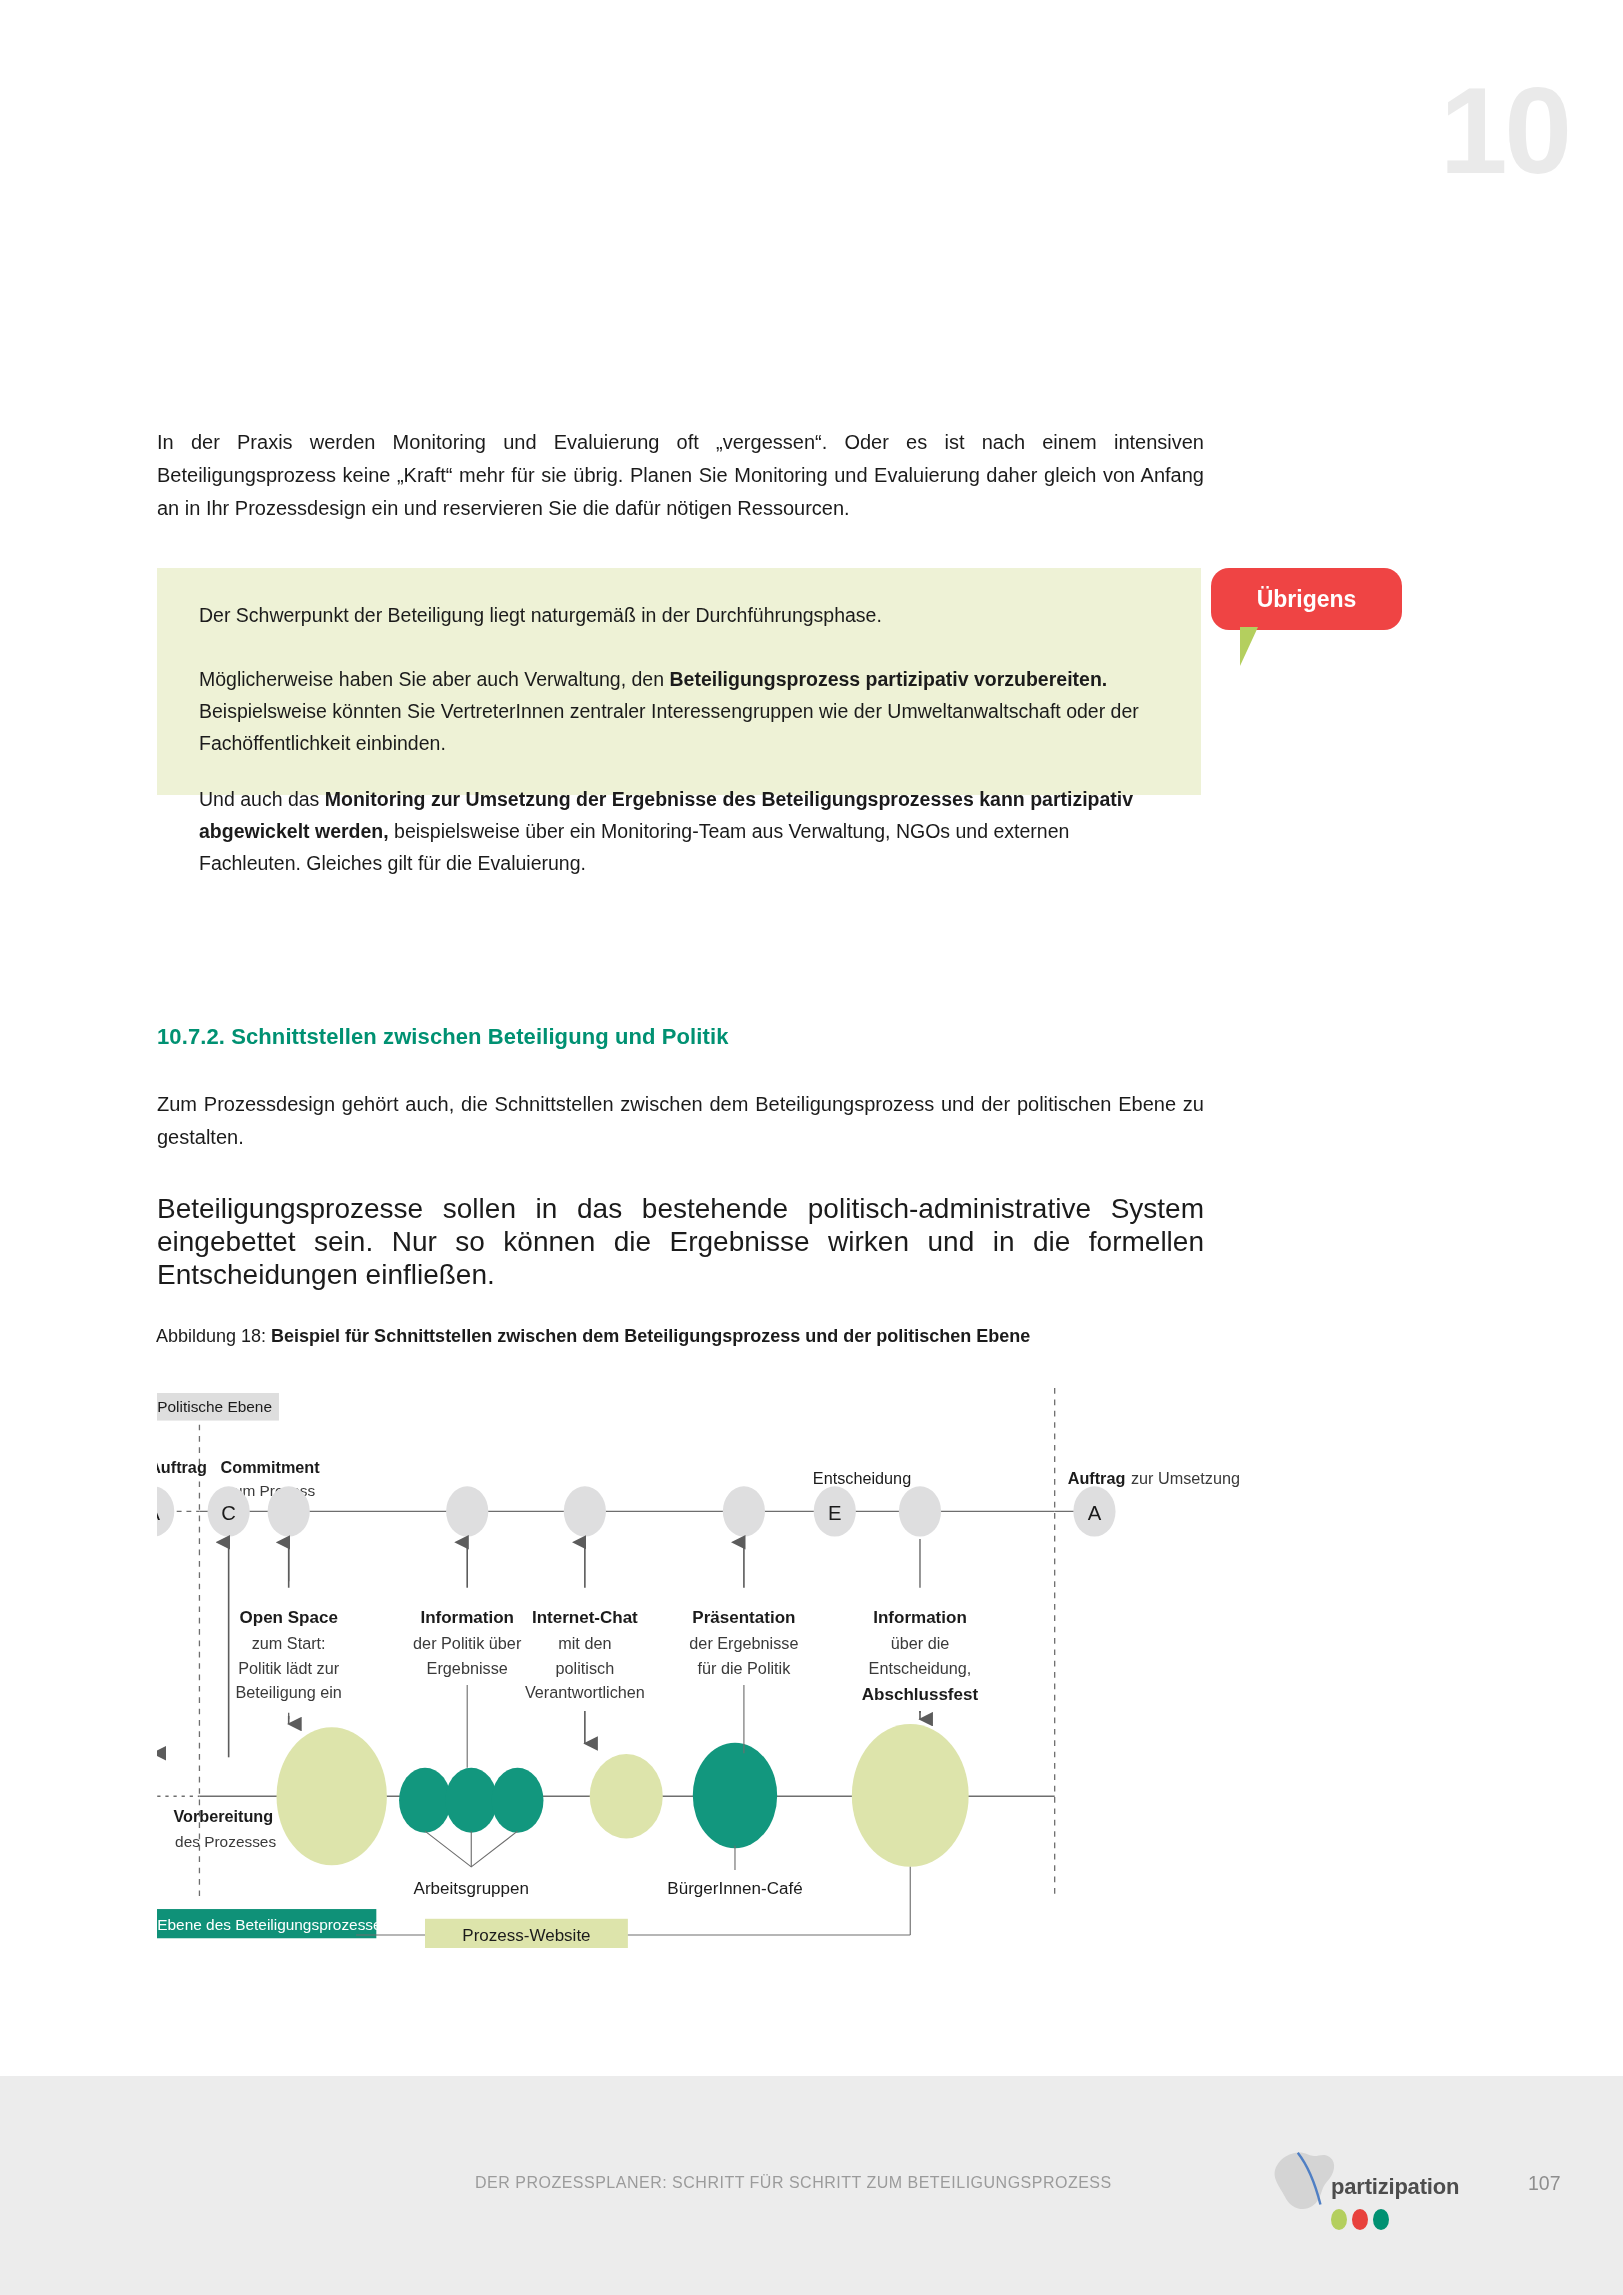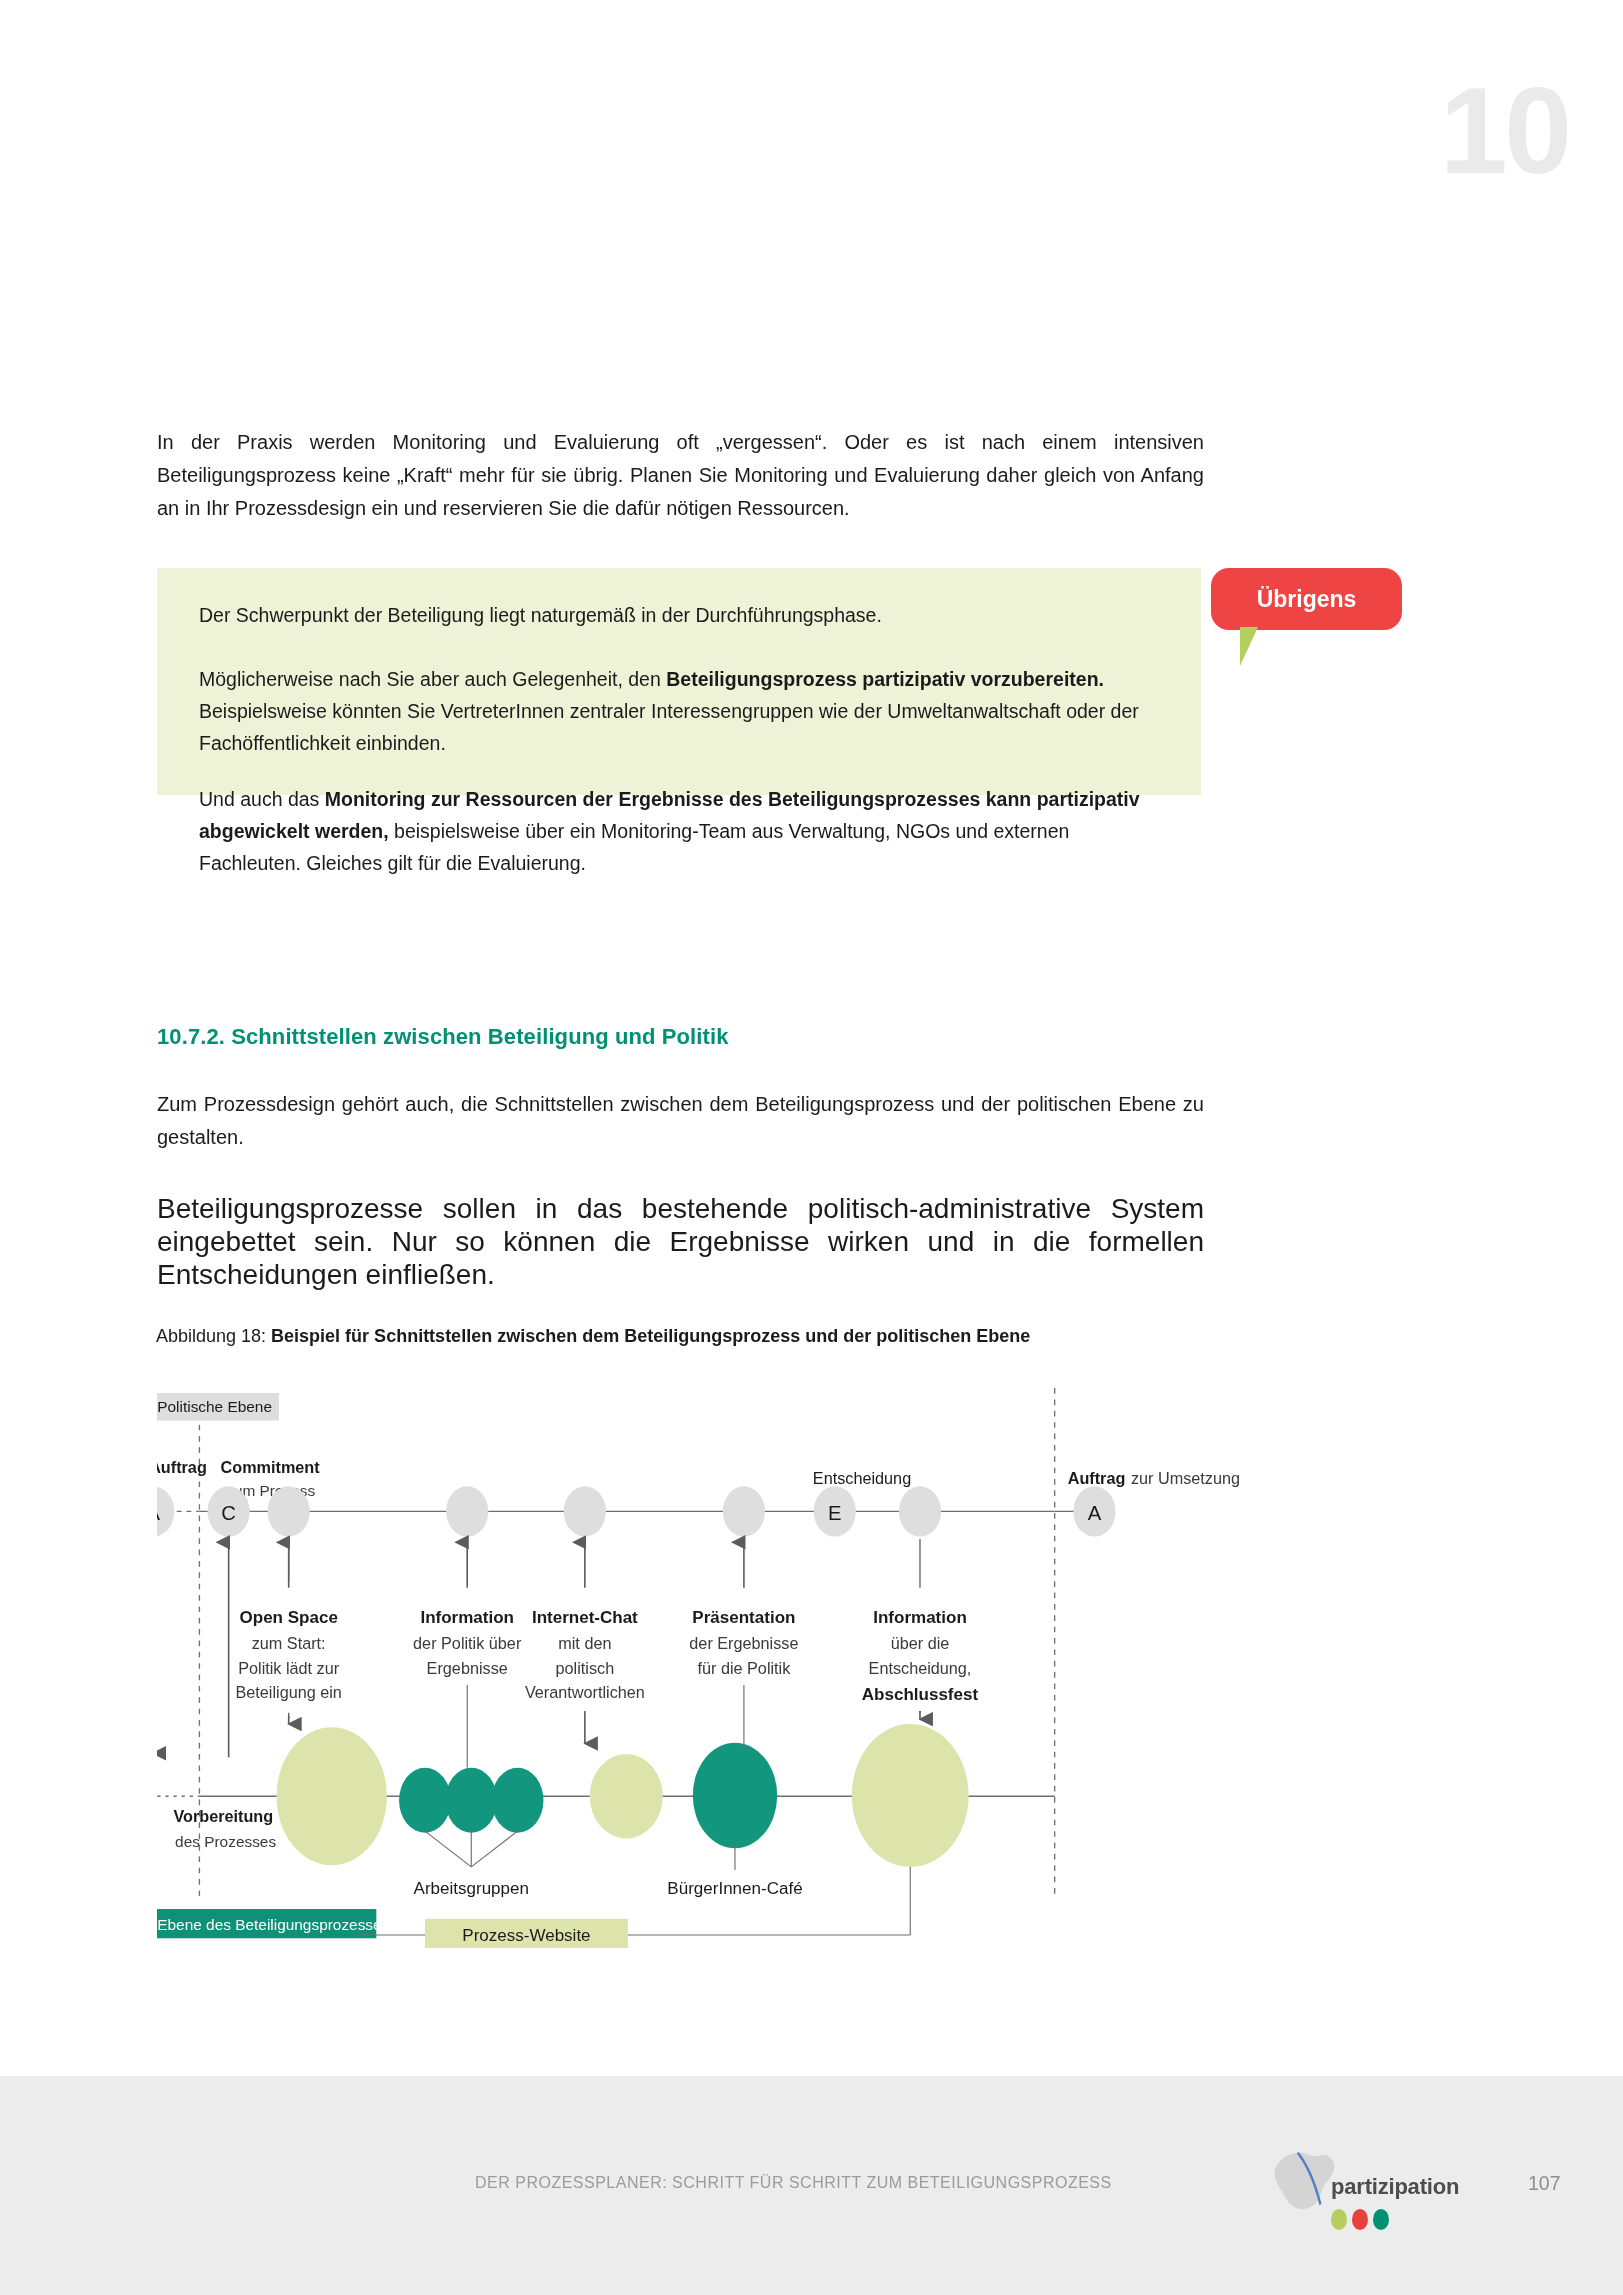--- a/index.html
+++ b/index.html
@@ -111,22 +111,22 @@
 
 <div class="page">
 
   <div class="chapter-num">10</div>
 
   <div class="intro">In der Praxis werden Monitoring und Evaluierung oft „vergessen“. Oder es ist nach einem intensiven Beteiligungsprozess keine „Kraft“ mehr für sie übrig. Planen Sie Monitoring und Evaluierung daher gleich von Anfang an in Ihr Prozessdesign ein und reservieren Sie die dafür nötigen Ressourcen.</div>
 
   <div class="callout">
     <div class="callout-inner">
       <p class="first">Der Schwerpunkt der Beteiligung liegt naturgemäß in der Durchführungsphase.</p>
-      <p><span>Möglicherweise nach Sie aber auch Gelegenheit, den </span><b>Beteiligungsprozess partizipativ vorzubereiten.</b><span> Beispielsweise könnten Sie VertreterInnen zentraler Interessengruppen wie der Umweltanwaltschaft oder der Fachöffentlichkeit einbinden.</span></p>
-      <p><span>Und auch das </span><b>Monitoring zur Ressourcen der Ergebnisse des Beteiligungsprozesses kann partizipativ abgewickelt werden,</b><span> beispielsweise über ein Monitoring-Team aus Verwaltung, NGOs und externen Fachleuten. Gleiches gilt für die Evaluierung.</span></p>
+      <p><span>Möglicherweise haben Sie aber auch Verwaltung, den </span><b>Beteiligungsprozess partizipativ vorzubereiten.</b><span> Beispielsweise könnten Sie VertreterInnen zentraler Interessengruppen wie der Umweltanwaltschaft oder der Fachöffentlichkeit einbinden.</span></p>
+      <p><span>Und auch das </span><b>Monitoring zur Umsetzung der Ergebnisse des Beteiligungsprozesses kann partizipativ abgewickelt werden,</b><span> beispielsweise über ein Monitoring-Team aus Verwaltung, NGOs und externen Fachleuten. Gleiches gilt für die Evaluierung.</span></p>
     </div>
   </div>
 
   <div class="bubble">
     <div class="bubble-text">Übrigens</div>
   </div>
   <div class="bubble-tail"></div>
 
   <div class="sec-head">10.7.2. Schnittstellen zwischen Beteiligung und Politik</div>
   <div class="para2">Zum Prozessdesign gehört auch, die Schnittstellen zwischen dem Beteiligungsprozess und der politischen Ebene zu gestalten.</div>

